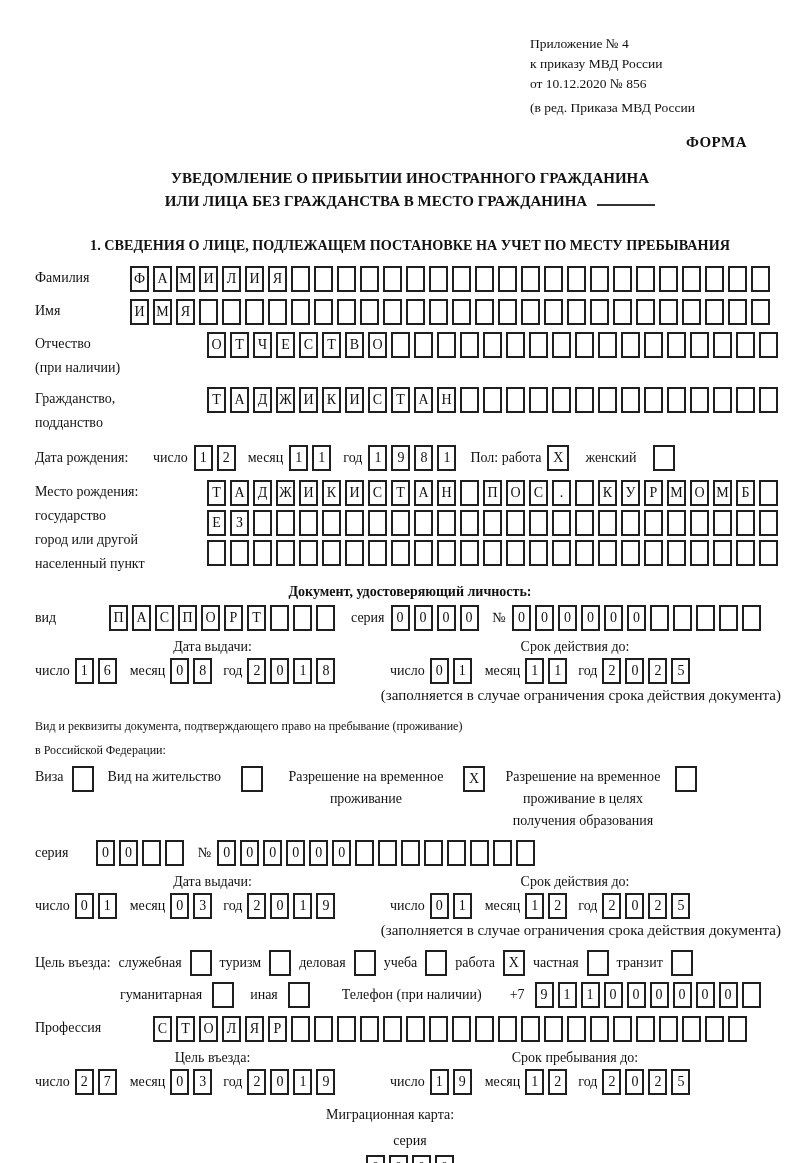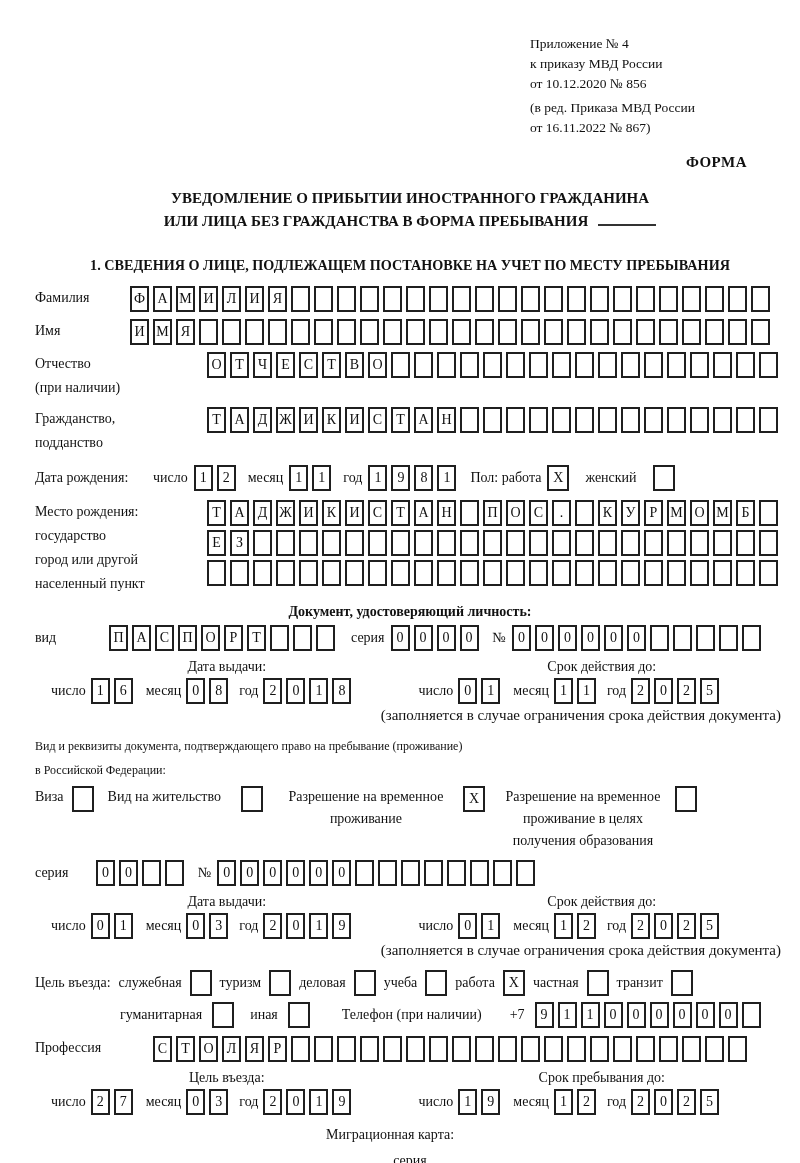--- a/index.html
+++ b/index.html
@@ -27,21 +27,21 @@
     box-sizing:border-box;flex:none;width:19px;height:26px;
     border:2px solid #1f1f1f;display:flex;align-items:center;justify-content:center;
     font-size:14px;background:#fff;
   }
   .box{width:22px;}
   .cellcol .cells{margin-bottom:4px;}
   .inline{display:flex;align-items:center;gap:6px;flex-wrap:nowrap;}
   .dl{font-size:14px;flex:none;}
   
   .dateblock{display:flex;margin-top:8px;}
-  .datecol{width:355px;margin-left:16px;}
+  .datecol{width:355px;}
   .datecol.right{width:370px;}
   .datehead{text-align:center;font-size:14px;margin-bottom:3px;}
   .daterow{display:flex;align-items:center;gap:5px;}
   .note{font-size:15px;margin-top:3px;}
   .note.right{text-align:right;margin-right:4px;}
   .doc-heading{text-align:center;font-weight:bold;font-size:14px;margin-top:8px;}
   .opt{display:flex;align-items:flex-start;gap:8px;}
   .olbl{font-size:14px;line-height:22px;}
   .olbl.wrap{display:block;text-align:center;}
   .mt10{margin-top:10px;}
@@ -50,27 +50,26 @@
 <body>
 
 <div class="page">
 
   <div class="ref-block">
     <div>Приложение № 4</div>
     <div>к приказу МВД России</div>
     <div>от 10.12.2020 № 856</div>
     <div class="gap"></div>
     <div>(в ред. Приказа МВД России</div>
-    <div>от 16.11.2022 № 867)</div>
   </div>
   <div class="forma">ФОРМА</div>
 
   <div class="title">
     <div>УВЕДОМЛЕНИЕ О ПРИБЫТИИ ИНОСТРАННОГО ГРАЖДАНИНА</div>
-    <div><span>ИЛИ ЛИЦА БЕЗ ГРАЖДАНСТВА В ФОРМА ПРЕБЫВАНИЯ</span><span class="title-underline"></span></div>
+    <div><span>ИЛИ ЛИЦА БЕЗ ГРАЖДАНСТВА В МЕСТО ГРАЖДАНИНА</span><span class="title-underline"></span></div>
   </div>
 
   <div class="sec-heading">1. СВЕДЕНИЯ О ЛИЦЕ, ПОДЛЕЖАЩЕМ ПОСТАНОВКЕ НА УЧЕТ ПО МЕСТУ ПРЕБЫВАНИЯ</div>
 
   <div class="row" style="margin-top:12px;">
     <span class="lbl" style="width:95px;">Фамилия</span>
     <span class="cells">
         <span class="cell">Ф</span>
         <span class="cell">А</span>
         <span class="cell">М</span>

